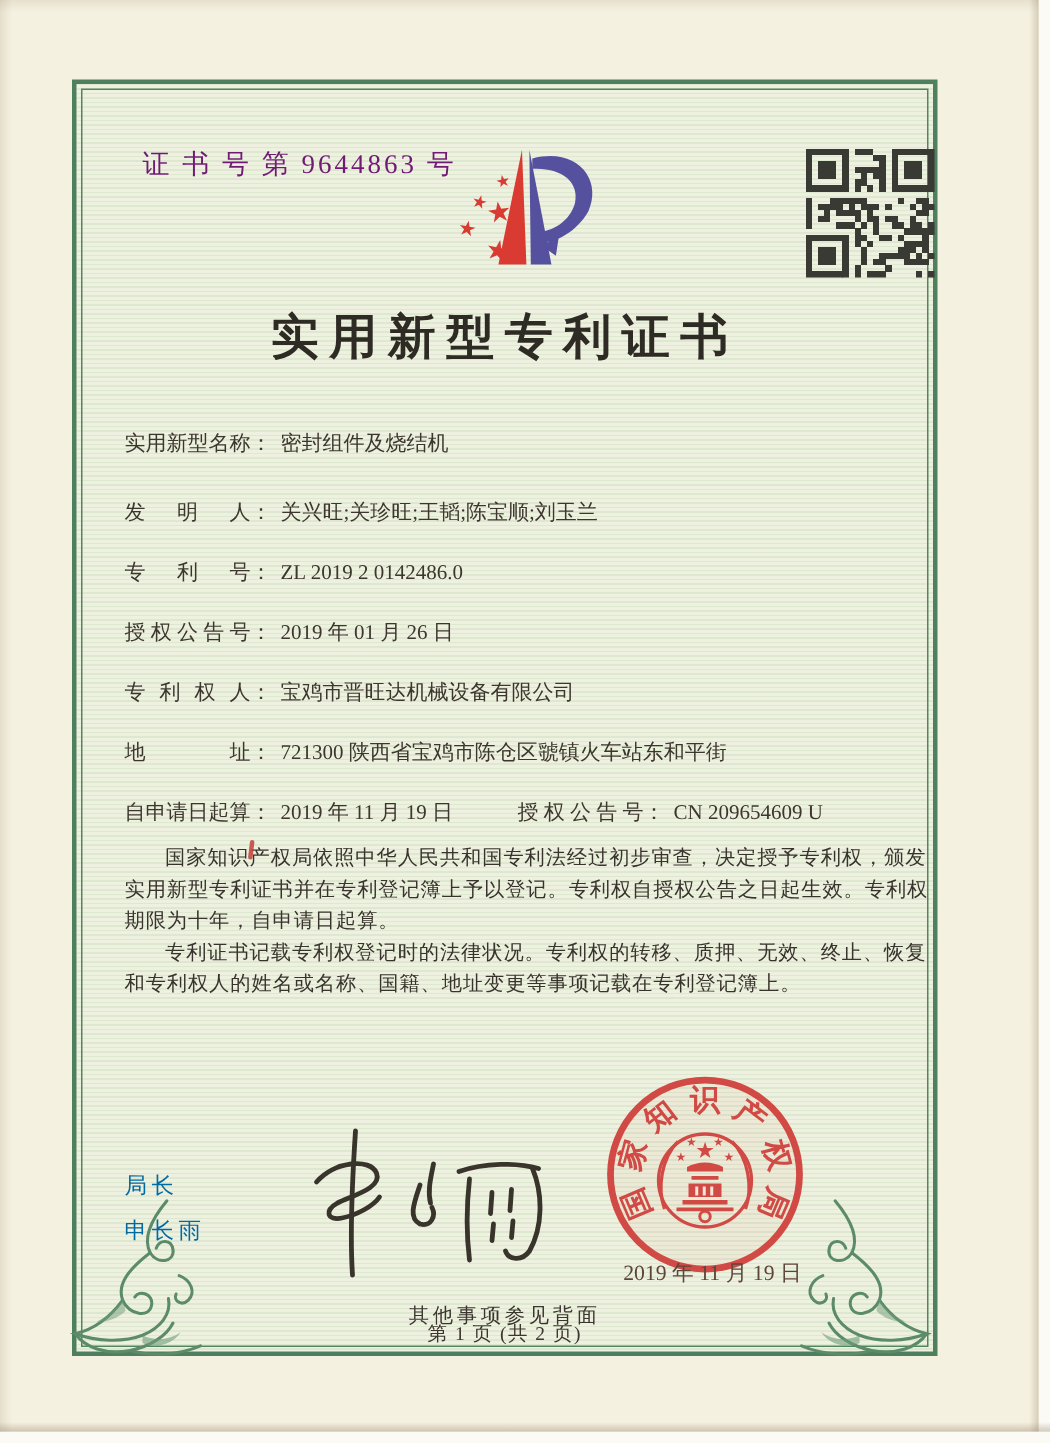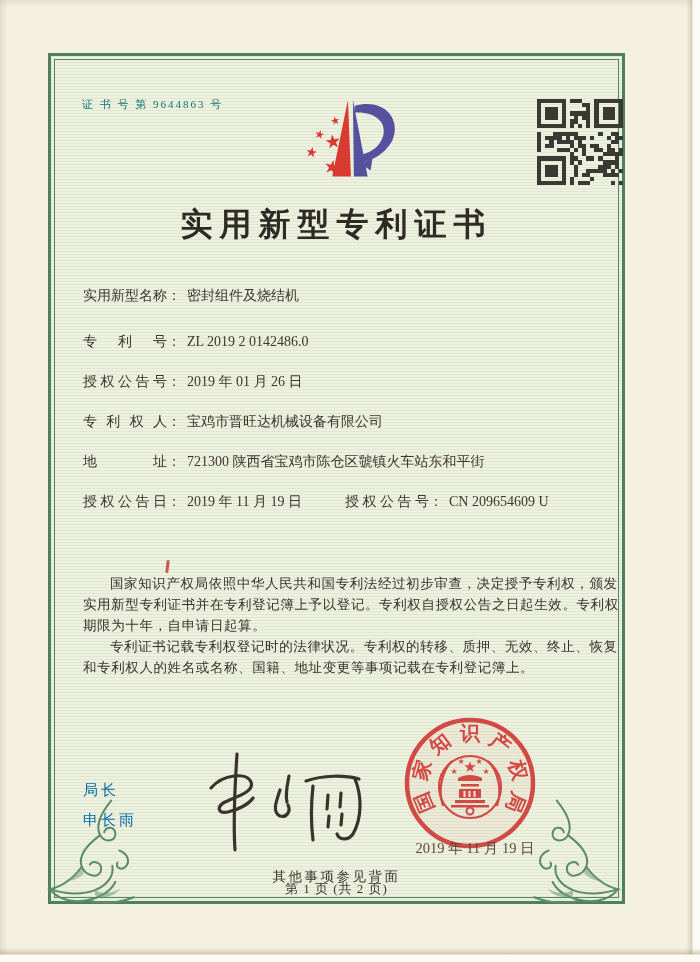--- a/index.html
+++ b/index.html
@@ -22,37 +22,37 @@
   
   .frame{
     position:absolute;left:48px;top:53px;width:571px;height:845px;
     border:3px solid #4e7f5e;
     background:
       repeating-linear-gradient(180deg, rgba(130,170,120,.14) 0 1px, rgba(0,0,0,0) 1px 3px),
       linear-gradient(#eef1df,#eef1df);
   }
   .frame::after{content:"";position:absolute;inset:3px;border:1px solid #52855f;pointer-events:none;}
 
-  .cert-no{position:absolute;left:82px;top:97px;font-size:11px;letter-spacing:2px;color:#0f766e;}
+  .cert-no{position:absolute;left:95px;top:97px;font-size:18px;letter-spacing:2px;color:#701a75;}
 
   .logo{position:absolute;left:288px;top:86px;width:118px;height:114px;}
   .qr{position:absolute;left:537px;top:99px;width:86px;height:86px;}
 
   .title{position:absolute;left:48px;top:203px;width:577px;margin:0;text-align:center;
     font-size:32px;font-weight:bold;letter-spacing:7px;color:#2e2a24;}
 
   .fields{position:absolute;left:83px;top:287px;width:540px;font-size:14px;color:#3d362e;}
   .frow{height:20px;margin-bottom:20px;white-space:nowrap;position:relative;}
   .frow.first{margin-bottom:26px;}
   .flabel{display:inline-block;width:84px;text-align:justify;text-align-last:justify;vertical-align:top;}
   .fcolon{display:inline-block;margin-right:6px;}
   .g2{position:absolute;left:262px;top:0;}
 
   .paras{position:absolute;left:83px;top:561px;width:536px;font-size:13.5px;line-height:21px;
-    letter-spacing:.6px;color:#38332c;margin-top:12px;}
+    letter-spacing:.6px;color:#38332c;}
   .paras p{margin:0;text-indent:2em;}
 
   .stray-mark{position:absolute;left:166px;top:560px;width:3px;height:13px;background:#c2403a;
     border-radius:2px;transform:rotate(7deg);opacity:.85;}
 
   .director{position:absolute;left:83px;top:781px;font-size:15px;letter-spacing:3px;color:#0369a1;}
   .director div{margin-bottom:11px;}
   .signature{position:absolute;left:185px;top:750px;width:190px;height:105px;}
 
   .seal{position:absolute;left:395px;top:708px;width:150px;height:150px;z-index:3;}
@@ -314,34 +314,37 @@
       <rect x="20" y="20" width="1.03" height="1.03" fill="#3a3a35"></rect>
     </svg>
 
   <h1 class="title">实用新型专利证书</h1>
 
   <div class="fields">
     <div class="frow first">
       <span class="flabel">实用新型名称</span><span class="fcolon">：</span><span class="fvalue">密封组件及烧结机</span>
     </div>
     <div class="frow">
+      <span class="flabel">发明人</span><span class="fcolon">：</span><span class="fvalue">关兴旺;关珍旺;王韬;陈宝顺;刘玉兰</span>
+    </div>
+    <div class="frow">
       <span class="flabel">专利号</span><span class="fcolon">：</span><span class="fvalue">ZL 2019 2 0142486.0</span>
     </div>
     <div class="frow">
       <span class="flabel">授权公告号</span><span class="fcolon">：</span><span class="fvalue">2019 年 01 月 26 日</span>
     </div>
     <div class="frow">
       <span class="flabel">专利权人</span><span class="fcolon">：</span><span class="fvalue">宝鸡市晋旺达机械设备有限公司</span>
     </div>
     <div class="frow">
       <span class="flabel">地址</span><span class="fcolon">：</span><span class="fvalue">721300 陕西省宝鸡市陈仓区虢镇火车站东和平街</span>
     </div>
     <div class="frow">
       <span class="g1">
-        <span class="flabel">授权公告日</span><span class="fcolon">：</span><span class="fvalue">2019 年 11 月 19 日</span>
+        <span class="flabel">自申请日起算</span><span class="fcolon">：</span><span class="fvalue">2019 年 11 月 19 日</span>
       </span>
       <span class="g2">
         <span class="flabel">授权公告号</span><span class="fcolon">：</span><span class="fvalue">CN 209654609 U</span>
       </span>
     </div>
   </div>
 
   <div class="paras">
     <p>国家知识产权局依照中华人民共和国专利法经过初步审查，决定授予专利权，颁发实用新型专利证书并在专利登记簿上予以登记。专利权自授权公告之日起生效。专利权期限为十年，自申请日起算。</p>
     <p>专利证书记载专利权登记时的法律状况。专利权的转移、质押、无效、终止、恢复和专利权人的姓名或名称、国籍、地址变更等事项记载在专利登记簿上。</p>

